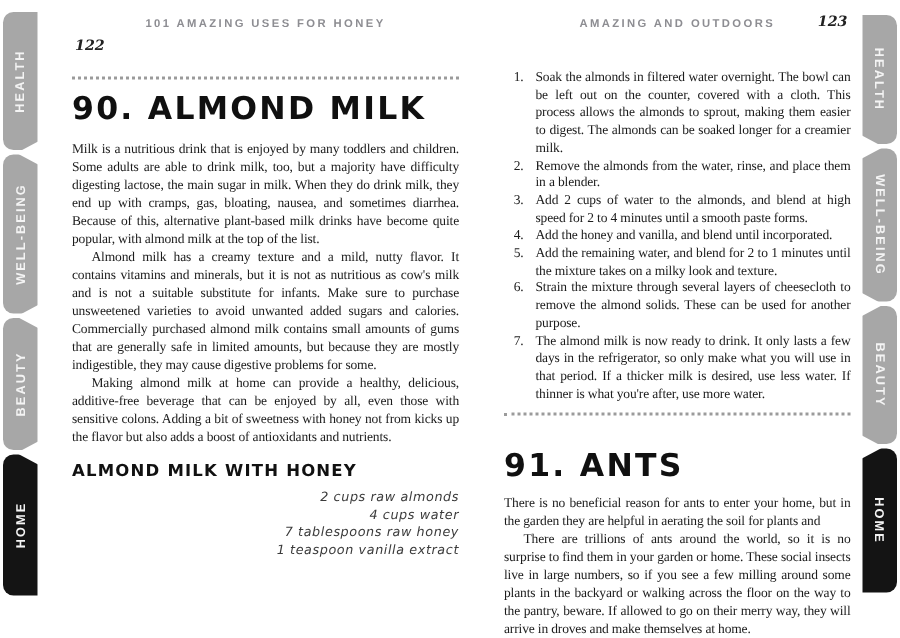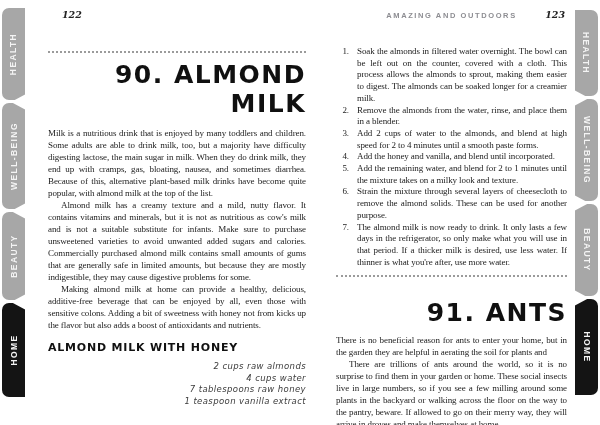--- a/index.html
+++ b/index.html
@@ -31,28 +31,28 @@
 
   
   .page { position:absolute; top:8px; color:#1c1c1c; }
   .page-left  { left:48px;  width:258px; }
   .page-right { left:336px; width:231px; }
   .pg-head { position:relative; height:14px; }
   .running { text-align:center; font-family:"Liberation Sans", sans-serif; font-weight:bold;
              font-size:7.5px; letter-spacing:1.6px; color:#8d8d92; padding-top:3px; }
   .pgnum { position:absolute; top:1px; font-family:"DejaVu Serif", serif; font-style:italic;
            font-weight:bold; font-size:9.5px; color:#222; }
-  .pgnum.pl { left:14px; } .pgnum.pr { right:2px; }
+  .pgnum.pl { left:2px;margin-top:16px; } .pgnum.pr { right:2px; }
 
   .rule { height:0; border-top:2px dotted #9b9b9b; }
   .rule-l { margin-top:29px; }
   .rule-r { margin-top:7px; }
 
   .title { font-family:"DejaVu Sans", sans-serif; font-weight:800; color:#101010;
-           font-size:25px; letter-spacing:1.5px; margin-top:7px;text-align:right; }
+           font-size:21px; letter-spacing:1.5px; margin-top:7px; }
   .title-90 { margin-bottom:9px; }
   .title-91 { margin-top:21px; margin-bottom:7px; }
 
   .body p { font-size:9px; line-height:12px; text-align:justify; letter-spacing:-0.1px; }
   .body p + p { text-indent:13px; }
 
   
   .recipe-h { font-family:"DejaVu Sans", sans-serif; font-weight:800; font-size:11px;
               letter-spacing:0.8px; color:#111; margin-top:10px; }
   .ingredients { margin-top:7px;text-align:right; }
@@ -102,20 +102,21 @@
       <span class="vlabel">HOME</span>
     </div>
     <div class="notch n1"></div>
     <div class="notch n2"></div>
     <div class="notch n3"></div>
   </aside>
 
   <section class="page page-left">
     <header class="pg-head">
       <span class="pgnum pl">122</span>
+      <div class="running">101 AMAZING USES FOR HONEY</div>
     </header>
     <div class="rule rule-l"></div>
     <h1 class="title title-90">90. ALMOND MILK</h1>
     <div class="body">
       <p>Milk is a nutritious drink that is enjoyed by many toddlers and children. Some adults are able to drink milk, too, but a majority have difficulty digesting lactose, the main sugar in milk. When they do drink milk, they end up with cramps, gas, bloating, nausea, and sometimes diarrhea. Because of this, alternative plant-based milk drinks have become quite popular, with almond milk at the top of the list.</p>
       <p>Almond milk has a creamy texture and a mild, nutty flavor. It contains vitamins and minerals, but it is not as nutritious as cow's milk and is not a suitable substitute for infants. Make sure to purchase unsweetened varieties to avoid unwanted added sugars and calories. Commercially purchased almond milk contains small amounts of gums that are generally safe in limited amounts, but because they are mostly indigestible, they may cause digestive problems for some.</p>
       <p>Making almond milk at home can provide a healthy, delicious, additive-free beverage that can be enjoyed by all, even those with sensitive colons. Adding a bit of sweetness with honey not from kicks up the flavor but also adds a boost of antioxidants and nutrients.</p>
     </div>
     <h2 class="recipe-h">ALMOND MILK WITH HONEY</h2>
     <div class="ingredients">

